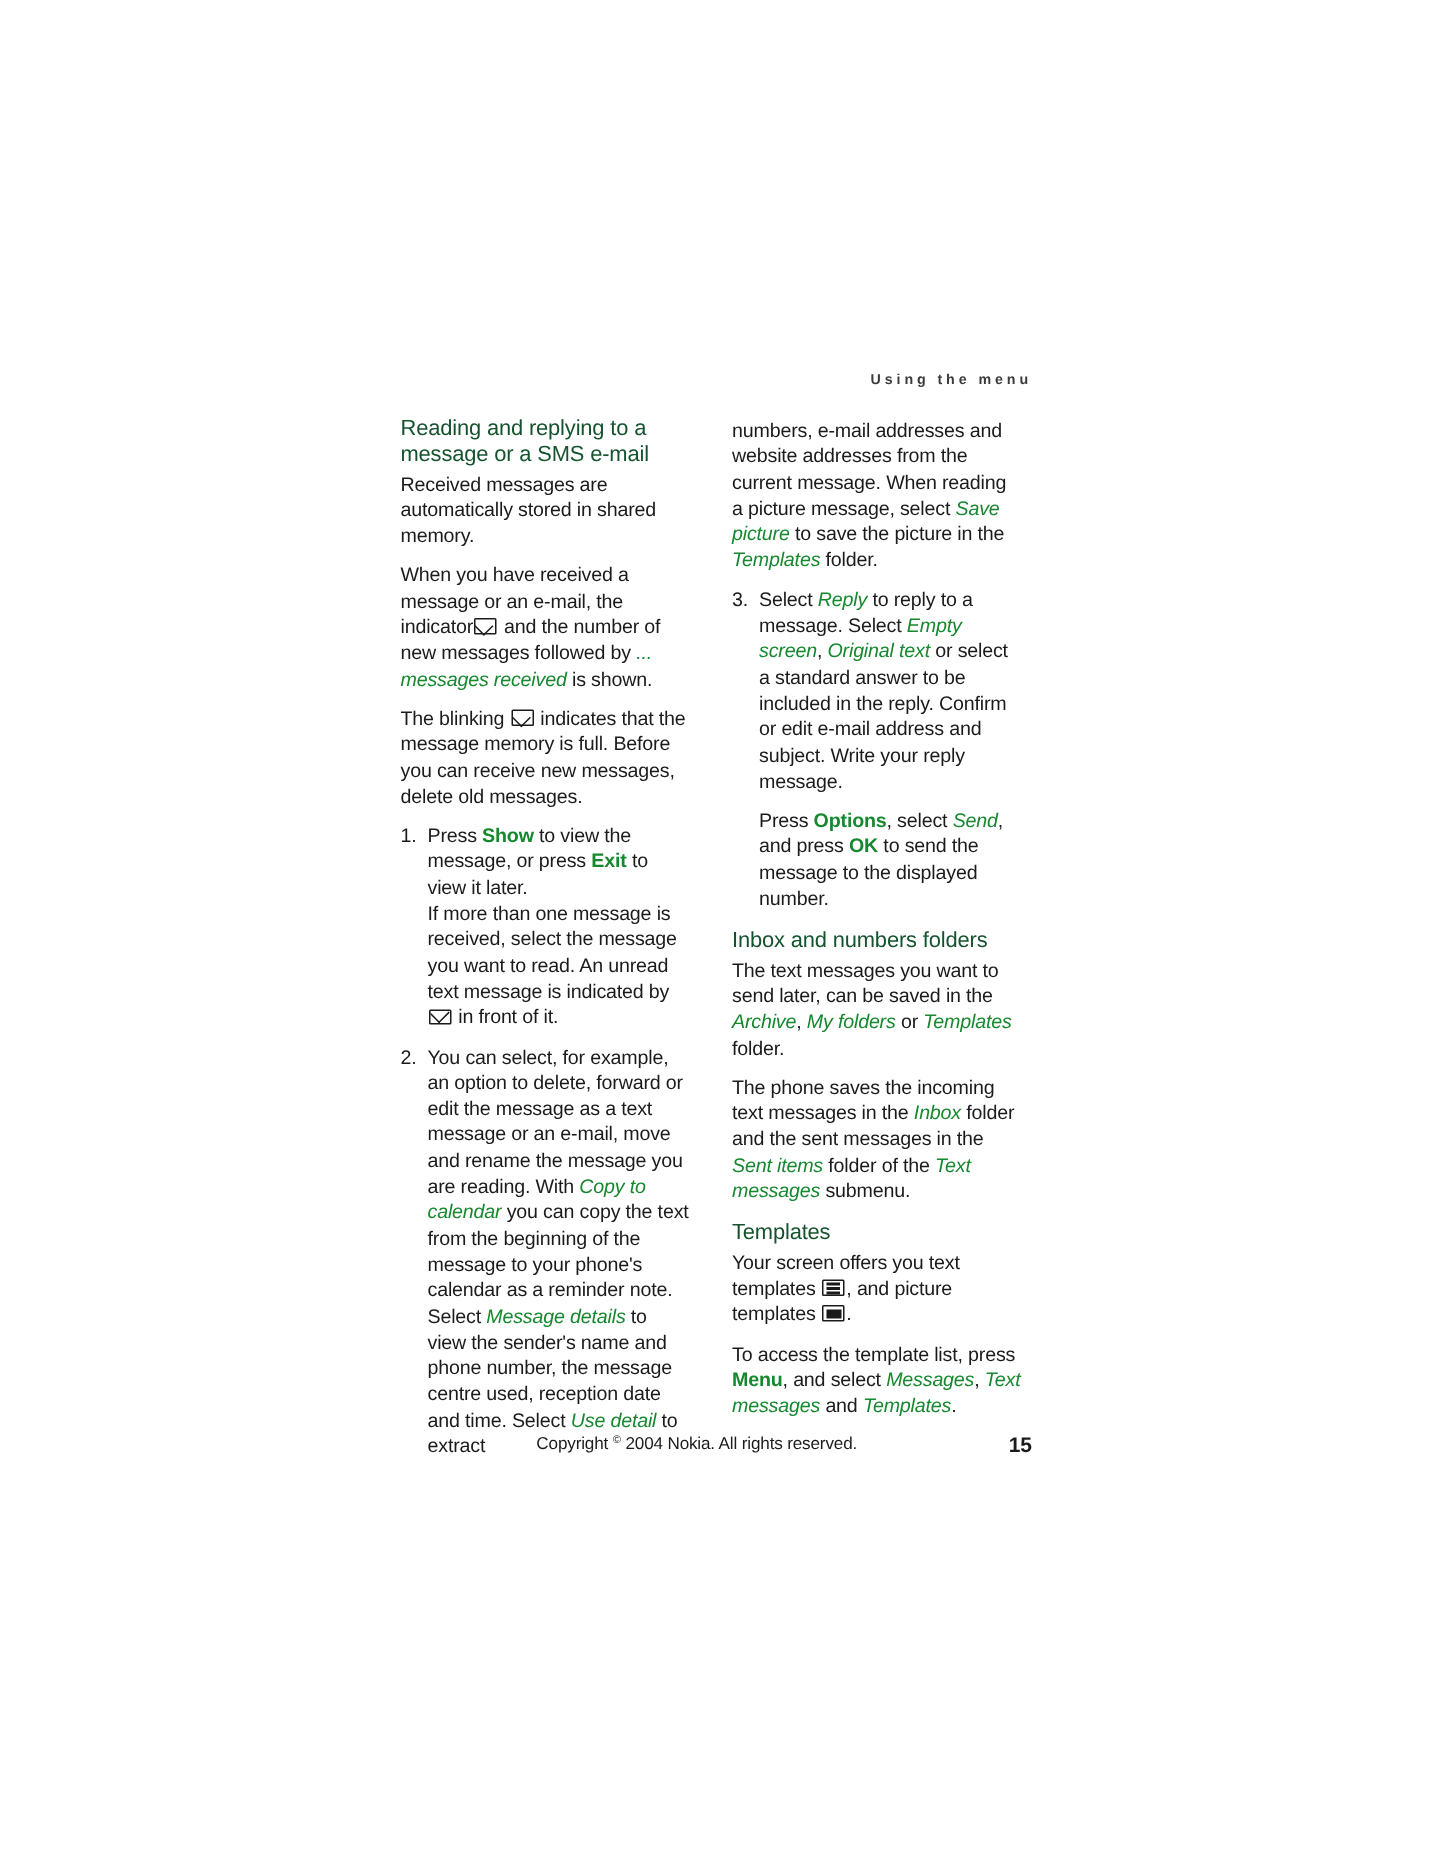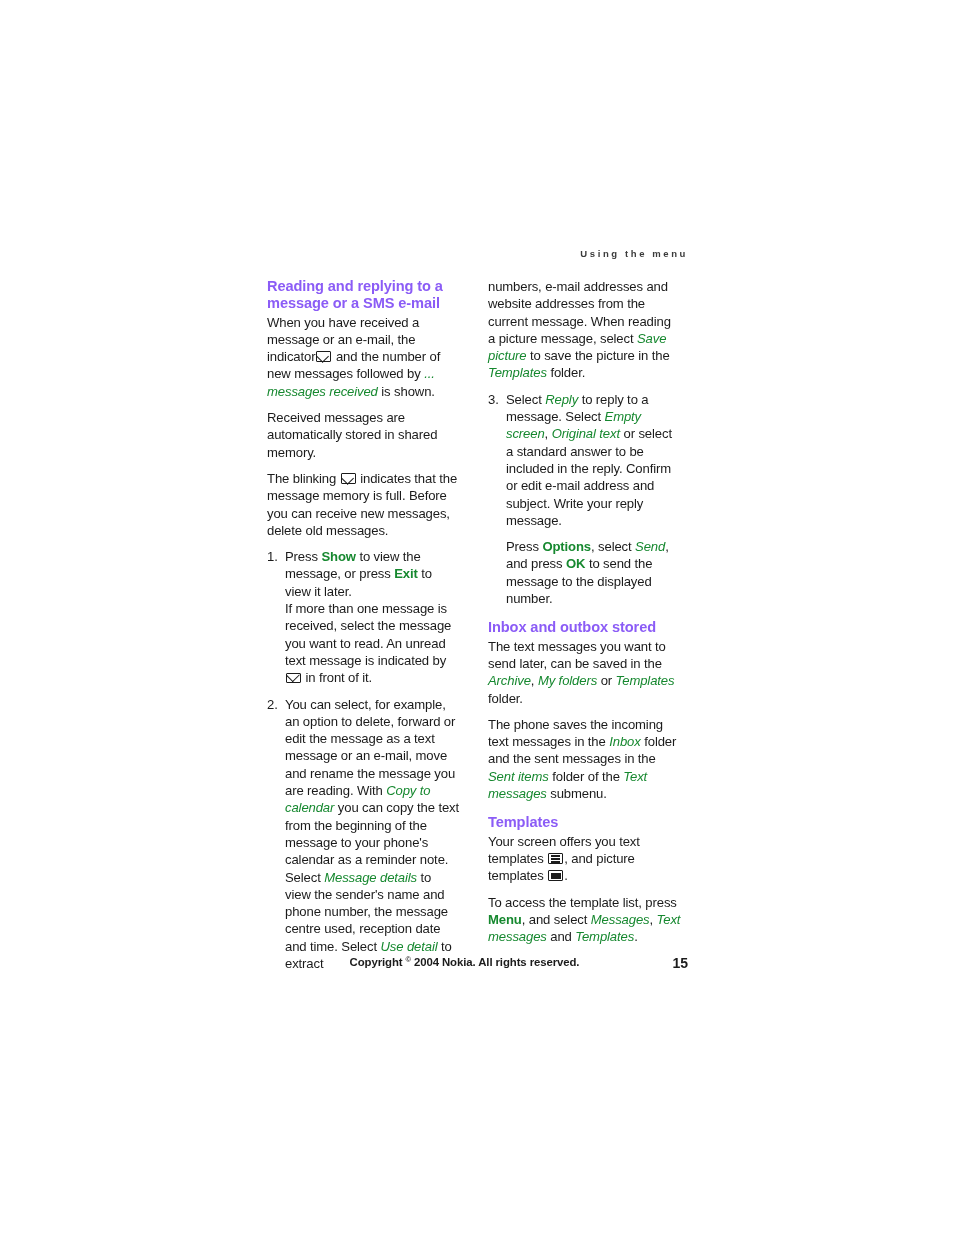--- a/index.html
+++ b/index.html
@@ -48,23 +48,23 @@
     position: absolute;
     top: 0;
     width: 193px;
   }
   .col-left  { left: 0px; }
   .col-right { left: 221px; }
 
   h2.section-head {
     margin: 0 0 1px 0;
     font-size: 14.6px;
-    font-weight: bold;
+    font-weight: normal;
     line-height: 17.3px;
-    color: #8b5cf6;
+    color: #14532d;
     letter-spacing: -0.1px;
   }
 
   p.body {
     margin: 0 0 9px 0;
     font-size: 13.1px;
     line-height: 17.3px;
     letter-spacing: -0.12px;
     color: #1b1b1b;
   }
@@ -196,21 +196,21 @@
     top: 955px;
     width: 421px;
     height: 18px;
   }
   .footer .copyright {
     position: absolute;
     left: 0;
     width: 395px;
     text-align: center;
     font-size: 11.4px;
-    font-weight: bold;
+    font-weight: normal;
     letter-spacing: -0.1px;
     color: #1b1b1b;
   }
   .footer .copyright sup {
     font-size: 7.4px;
     vertical-align: 4px;
   }
   .footer .pageno {
     position: absolute;
     right: 0;
@@ -226,23 +226,23 @@
 <div class="page">
 
   <div class="running-header">Using the menu</div>
 
   <div class="columns">
 
     <div class="col col-left">
 
       <h2 class="section-head">Reading and replying to a message or a SMS e-mail</h2>
 
+      <p class="body">Received messages are automatically stored in shared memory.</p>
+
       <p class="body"><span>When you have received a message or an e-mail, the indicator</span><span class="icon ico-envelope"></span> <span>and the number of new messages followed by</span> <span class="em">... messages received</span> <span>is shown.</span></p>
-
-      <p class="body">Received messages are automatically stored in shared memory.</p>
 
       <p class="body"><span>The blinking</span> <span class="icon ico-envelope"></span> <span>indicates that the message memory is full. Before you can receive new messages, delete old messages.</span></p>
 
       <ol class="steps">
 
         <li>
           <span class="num">1.</span>
           <p><span>Press</span> <span class="key">Show</span> <span>to view the message, or press</span> <span class="key">Exit</span> <span>to view it later.</span></p>
           <p><span>If more than one message is received, select the message you want to read. An unread text message is indicated by</span> <span class="icon ico-envelope-open"></span> <span>in front of it.</span></p>
         </li>
@@ -260,21 +260,21 @@
       <p class="body"><span>numbers, e-mail addresses and website addresses from the current message. When reading a picture message, select</span> <span class="em">Save picture</span> <span>to save the picture in the</span> <span class="em">Templates</span> <span>folder.</span></p>
 
       <ol class="steps">
         <li>
           <span class="num">3.</span>
           <p><span>Select</span> <span class="em">Reply</span> <span>to reply to a message. Select</span> <span class="em">Empty screen</span><span>,</span> <span class="em">Original text</span> <span>or select a standard answer to be included in the reply. Confirm or edit e-mail address and subject. Write your reply message.</span></p>
           <p style="margin-top:9px"><span>Press</span> <span class="key">Options</span><span>, select</span> <span class="em">Send</span><span>, and press</span> <span class="key">OK</span> <span>to send the message to the displayed number.</span></p>
         </li>
       </ol>
 
-      <h2 class="section-head" style="margin-top:12px">Inbox and outbox stored</h2>
+      <h2 class="section-head" style="margin-top:12px">Inbox and numbers folders</h2>
 
       <p class="body"><span>The text messages you want to send later, can be saved in the</span> <span class="em">Archive</span><span>,</span> <span class="em">My folders</span> <span>or</span> <span class="em">Templates</span> <span>folder.</span></p>
 
       <p class="body"><span>The phone saves the incoming text messages in the</span> <span class="em">Inbox</span> <span>folder and the sent messages in the</span> <span class="em">Sent items</span> <span>folder of the</span> <span class="em">Text messages</span> <span>submenu.</span></p>
 
       <h2 class="section-head" style="margin-top:12px">Templates</h2>
 
       <p class="body"><span>Your screen offers you text templates</span> <span class="icon ico-text-template"></span><span>, and picture templates</span> <span class="icon ico-picture-template"></span><span>.</span></p>
 
       <p class="body"><span>To access the template list, press</span> <span class="key">Menu</span><span>, and select</span> <span class="em">Messages</span><span>,</span> <span class="em">Text messages</span> <span>and</span> <span class="em">Templates</span><span>.</span></p>

